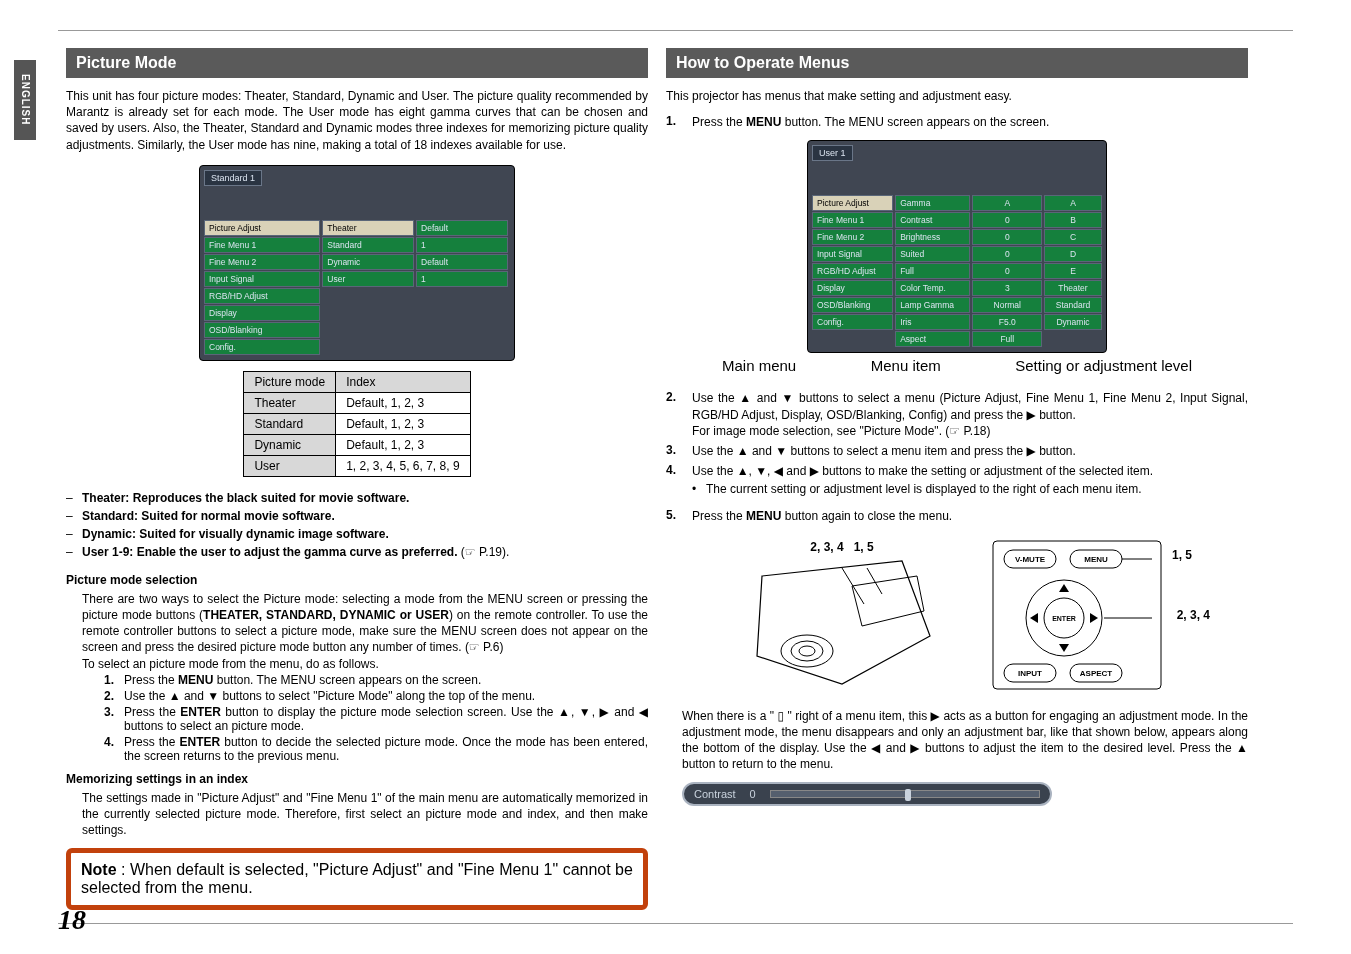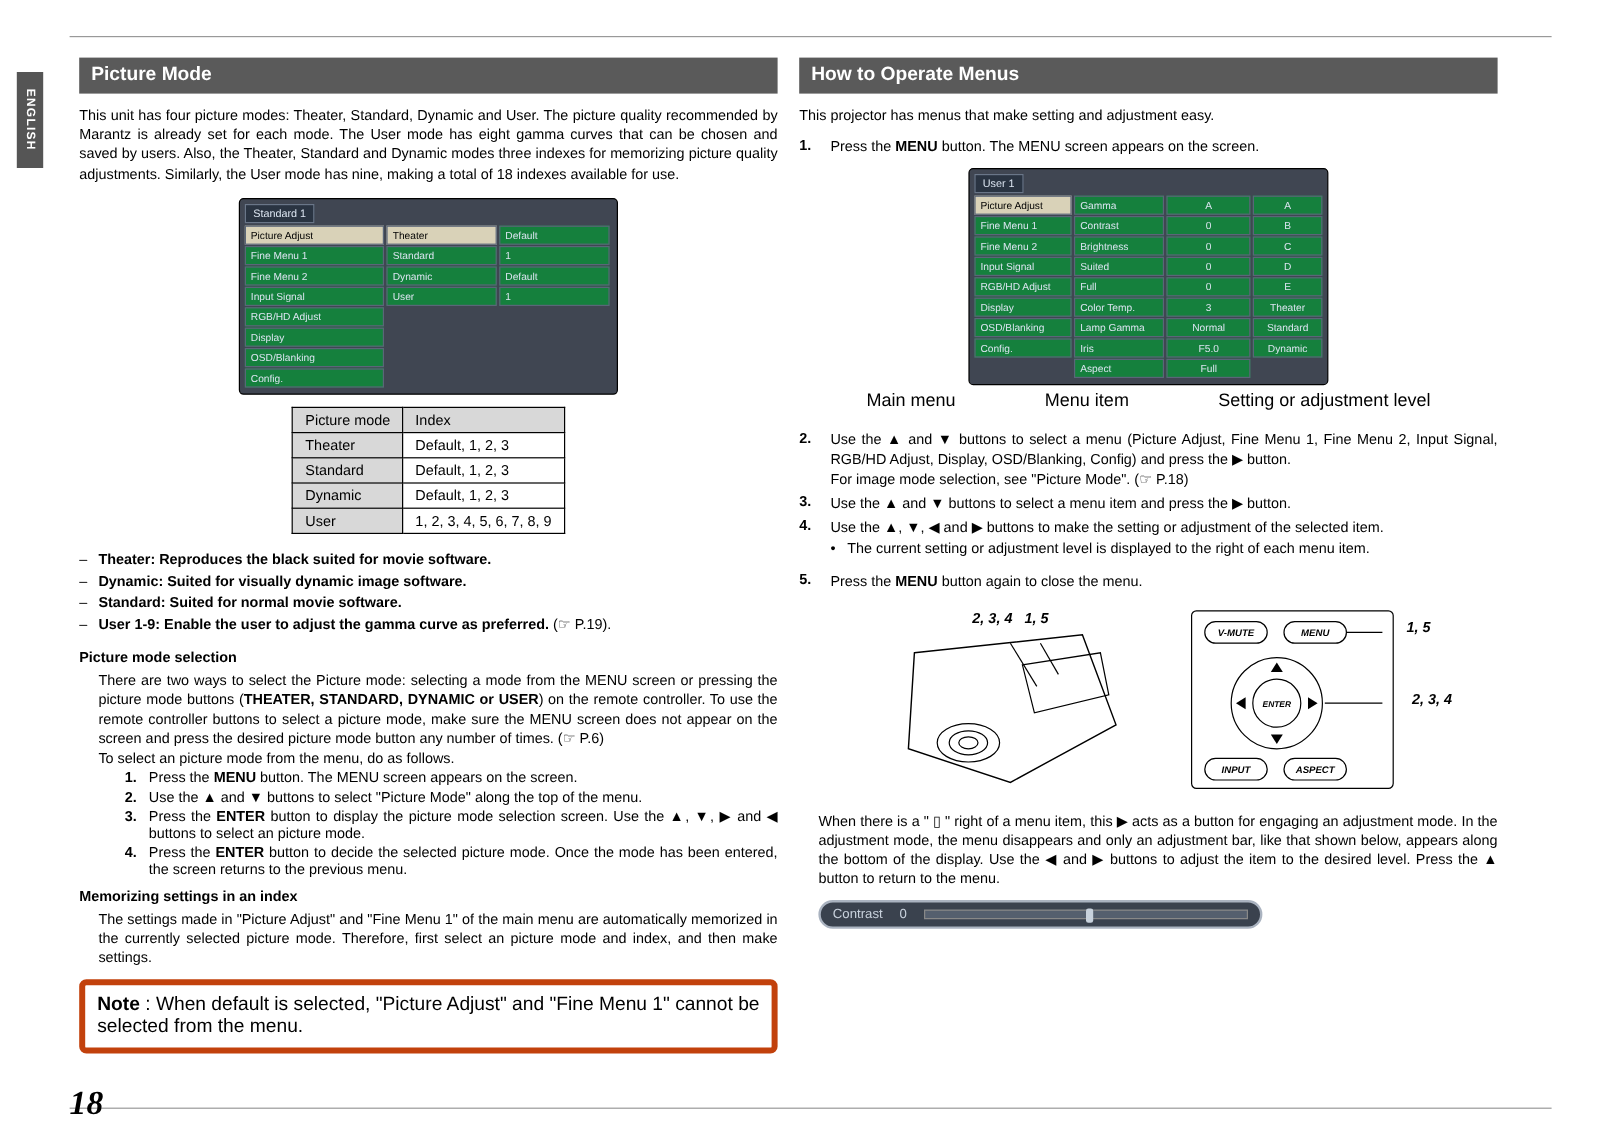--- a/index.html
+++ b/index.html
@@ -73,21 +73,21 @@
   }
   .osd-wide { width: 316px; }
   .osd-title {
     background: #2a3442;
     padding: 2px 6px;
     border: 1px solid #6a7688;
     display: inline-block;
     margin-bottom: 2px;
     font-size: 9px;
   }
-  .osd-row { display: flex; gap: 2px; }
+  .osd-row { display: flex; gap: 2px; margin-top: 32px; }
   .osd-cell {
     background: #15803d;
     border: 1px solid #5a6678;
     padding: 2px 4px;
     margin-bottom: 1px;
     font-size: 8.5px;
     white-space: nowrap;
     overflow: hidden;
   }
   .osd-cell.selected { background: #d9d2b8; color: #000; }
@@ -132,21 +132,21 @@
   
   ol.rsteps { list-style: none; padding-left: 0; margin-top: 8px; }
   ol.rsteps > li { display:flex; font-size:12px; padding: 2px 0; text-align: justify; }
   ol.rsteps > li .num { font-weight: bold; width:26px; flex-shrink:0; }
   ol.rsteps > li .txt { flex:1; line-height:1.35; }
   .sub-bullet { padding-left: 26px; font-size:12px; line-height: 1.35; display:flex; }
   .sub-bullet::before { content:"•"; width:14px; flex-shrink:0; }
 
   
   .diagrams {
-    display:flex; gap: 60px; justify-content:center; margin: 14px 0 18px; font-style: italic;
+    display:flex; gap: 60px; justify-content:center; margin: 14px 0 18px;
   }
   .proj-svg, .remote-svg { display:block; }
   .diag-label { font-size:12px; font-weight:bold; }
 
   
   .adj-bar {
     margin-top: 10px;
     width: 370px;
     background: #3a424e;
     border: 2px solid #aab3c0;
@@ -219,22 +219,22 @@
         </tr>
     <tr>
           <td class="first">User</td>
           <td>1, 2, 3, 4, 5, 6, 7, 8, 9</td>
         </tr>
   </tbody>
     </table>
 
   <div class="bullets">
     <div class="li"><b>Theater: Reproduces the black suited for movie software.</b></div>
+    <div class="li"><b>Standard: Suited for normal movie software.</b></div>
     <div class="li"><b>Dynamic: Suited for visually dynamic image software.</b></div>
-    <div class="li"><b>Standard: Suited for normal movie software.</b></div>
     <div class="li"><b>User 1-9: Enable the user to adjust the gamma curve as preferred.</b><span> (☞ P.19).</span></div>
   </div>
 
   <div class="sub-h">Picture mode selection</div>
   <div class="sub-block">
     <span>There are two ways to select the Picture mode: selecting a mode from the MENU screen or pressing the picture mode buttons (</span><b>THEATER, STANDARD, DYNAMIC or USER</b><span>) on the remote controller. To use the remote controller buttons to select a picture mode, make sure the MENU screen does not appear on the screen and press the desired picture mode button any number of times. (☞ P.6)</span>
   </div>
   <div class="sub-block">To select an picture mode from the menu, do as follows.</div>
   <ol class="steps">
     <li>

